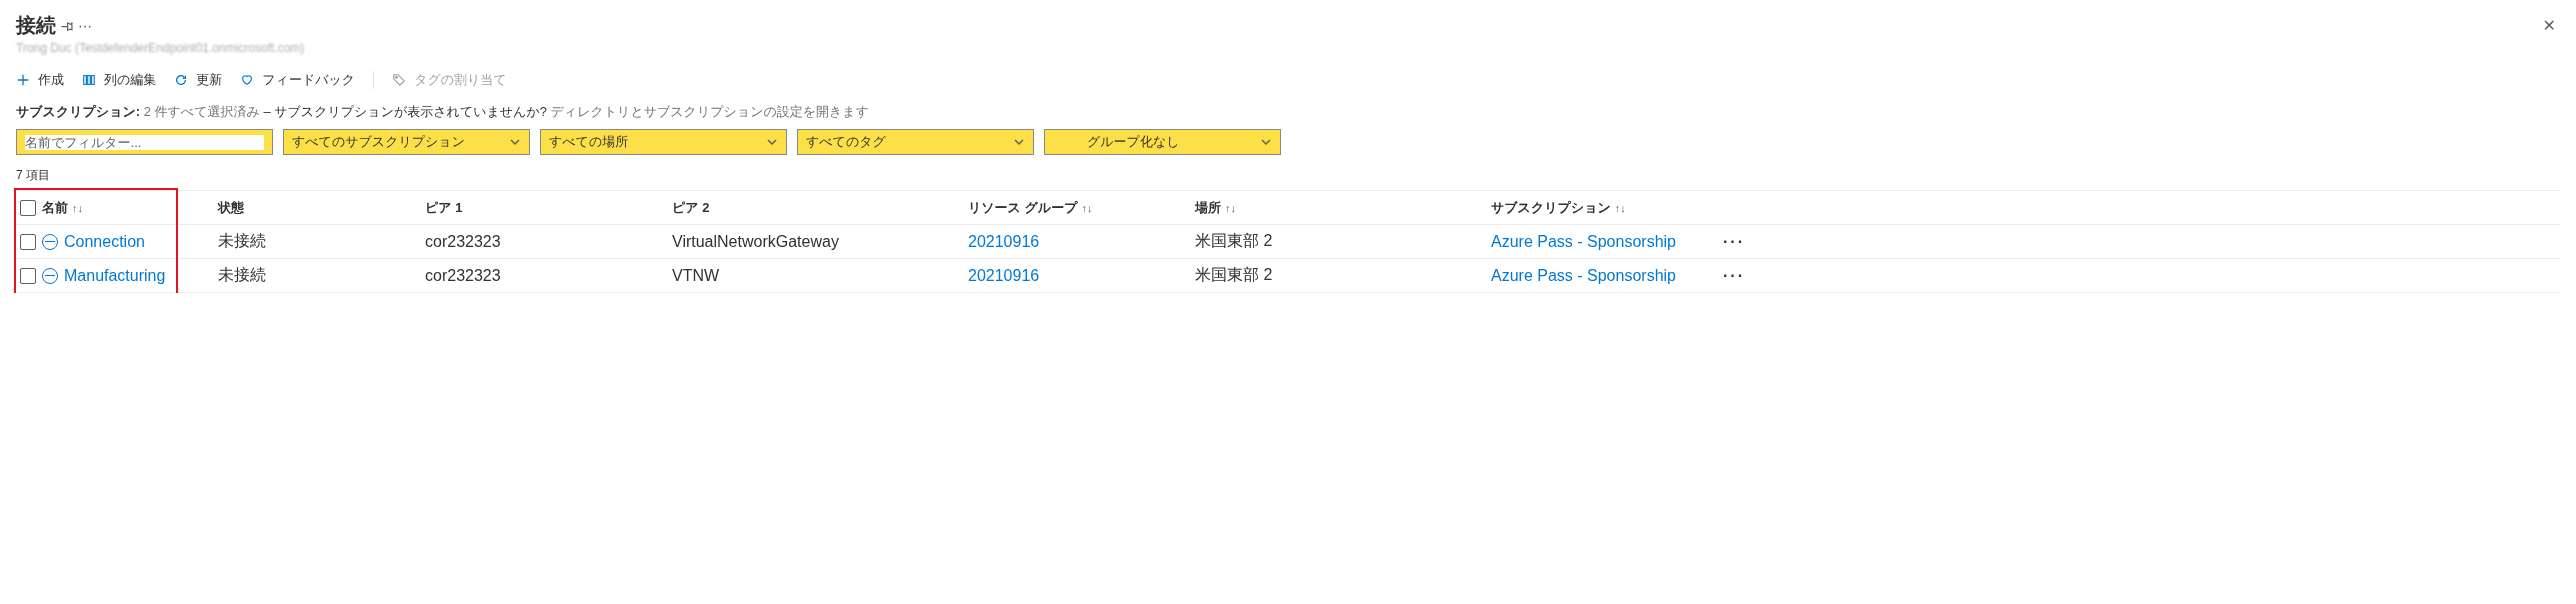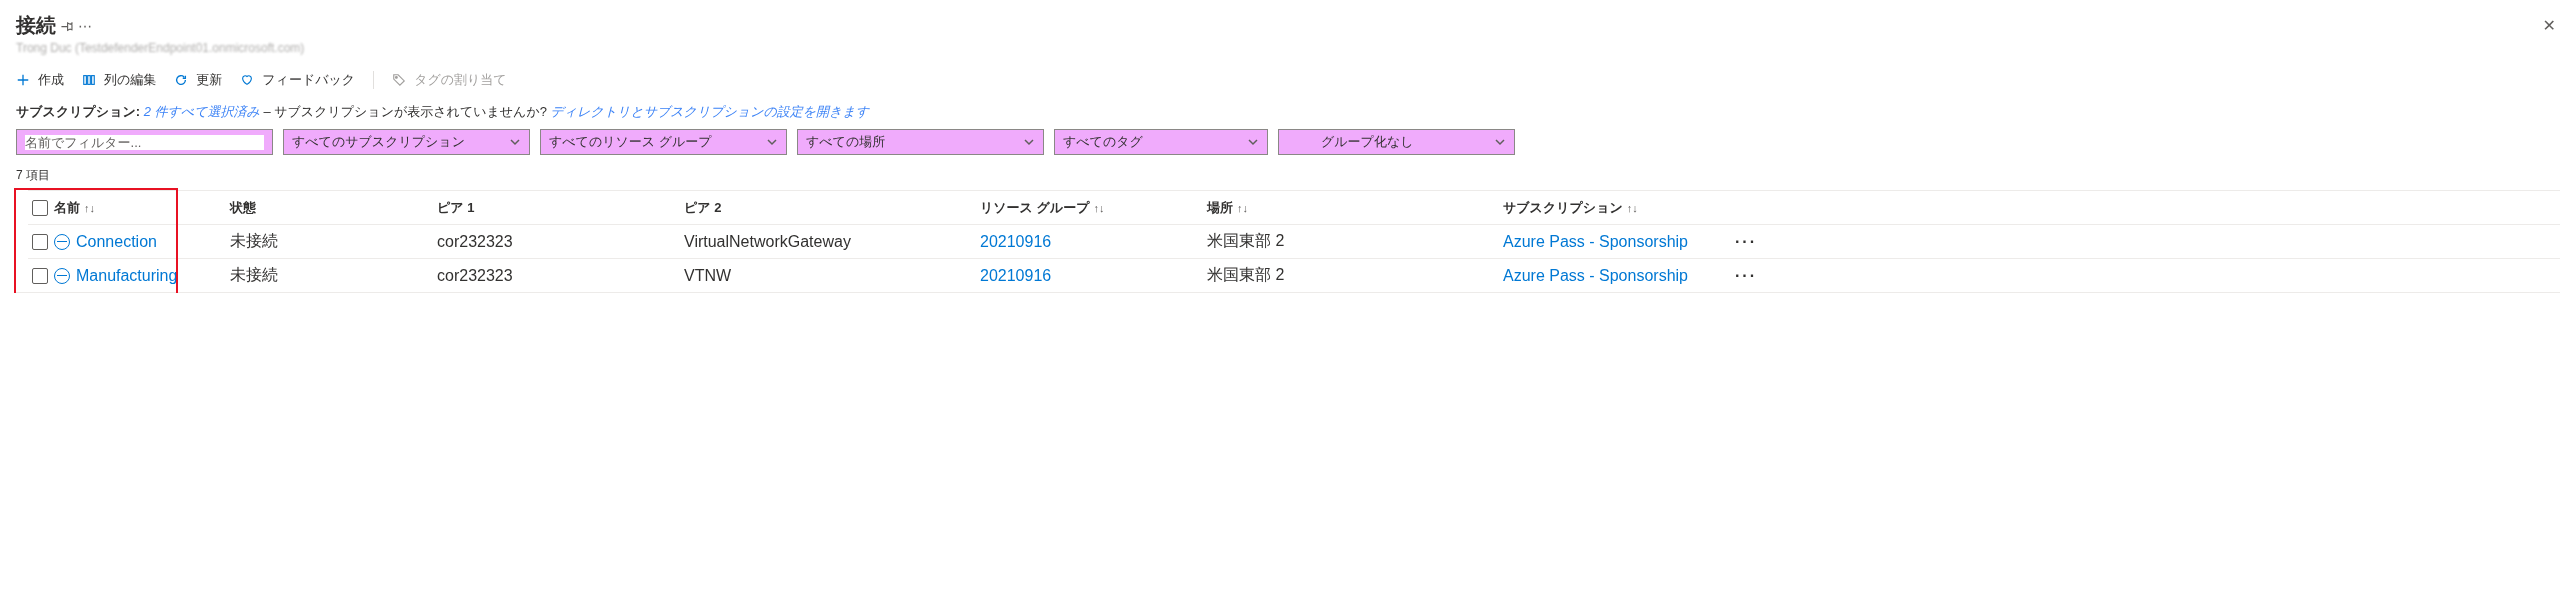--- a/index.html
+++ b/index.html
@@ -34,55 +34,54 @@
     .tb-btn { display:flex; align-items:center; gap:8px; cursor:pointer; color:#323130;}
     .tb-btn.disabled { color:#a19f9d; cursor:default;}
     .tb-btn .icon { color:#0078d4; display:flex; align-items:center;}
     .tb-btn.disabled .icon { color:#a19f9d; }
     .tb-divider { width:1px; height:18px; background:#e1dfdd; }
 
     svg { display:block; }
 
     
     .sub-line { font-size:13px; padding:4px 0 8px 0;}
-    .sub-line .link { color:#3b82f6; cursor:pointer;font-style:italic;}
+    .sub-line .link { color:#737373; cursor:pointer;}
     .sub-line .bold { font-weight:600; }
 
     
     .filters { display:flex; gap:10px; padding-bottom:8px; align-items:center;}
     .filter-ctrl {
       border:1px solid #8a8886;
       height:26px;
       display:flex; align-items:center; justify-content:space-between;
       padding:0 8px;
-      background:#f0abfc;
+      background:#fde047;
       font-size:13px;
       color:#323130;
     }
     .filter-ctrl.name { width:257px; }
     .filter-ctrl.input input { border:none; outline:none; width:100%; font-size:13px; color:#323130;}
     .filter-ctrl.input input::placeholder{color:#605e5c;}
     .filter-ctrl.dd { width:247px; cursor:pointer;text-align:center;}
     .filter-ctrl.dd.wide{ width:247px;}
     .filter-ctrl.dd.loc{ width:247px;}
-    .filter-ctrl.dd.tag{ width:214px;}
+    .filter-ctrl.dd.tag{ width:237px;}
     .filter-ctrl.dd.grp{ width:237px;padding-left:42px;}
     .chev { color:#605e5c; }
 
     .count { font-size:12px; padding:4px 0 6px 0;}
 
     
     .thead, .trow {
       display:grid;
       grid-template-columns: 198px 207px 247px 296px 227px 296px 227px 40px;
       align-items:center;
       min-height:34px;
       border-top:1px solid #edebe9;
       padding:0 4px;
-      margin-left:12px;
     }
     .thead { font-weight:600; color:#323130; }
     .trow { font-size:16px;}
     .th, .td { display:flex; align-items:center; gap:6px; padding-right:8px;}
     .th .sortable { display:flex; align-items:center; gap:4px;}
     .sort-arrows { font-size:11px; color:#605e5c;}
     .cb { width:16px; height:16px; border:1px solid #605e5c; border-radius:2px; background:#fff; flex:0 0 16px;}
     .conn-icon {
       width:16px;height:16px;border-radius:50%;border:1.5px solid #0078d4;
       display:flex;align-items:center;justify-content:center;
@@ -183,28 +182,20 @@
       <input type="text" placeholder="名前でフィルター..." style="">
     </div>
     <div class="filter-ctrl dd">
       <span>すべてのサブスクリプション</span>
       <span class="chev">
         <svg width="12" height="12" viewBox="0 0 12 12">
             <path d="M2 4l4 4 4-4" stroke="currentColor" stroke-width="1.5" fill="none"></path>
           </svg>
       </span>
     </div>
-    <div class="filter-ctrl dd wide">
-      <span>すべてのリソース グループ</span>
-      <span class="chev">
-        <svg width="12" height="12" viewBox="0 0 12 12">
-            <path d="M2 4l4 4 4-4" stroke="currentColor" stroke-width="1.5" fill="none"></path>
-          </svg>
-      </span>
-    </div>
     <div class="filter-ctrl dd loc">
       <span>すべての場所</span>
       <span class="chev">
         <svg width="12" height="12" viewBox="0 0 12 12">
             <path d="M2 4l4 4 4-4" stroke="currentColor" stroke-width="1.5" fill="none"></path>
           </svg>
       </span>
     </div>
     <div class="filter-ctrl dd tag">
       <span>すべてのタグ</span>

